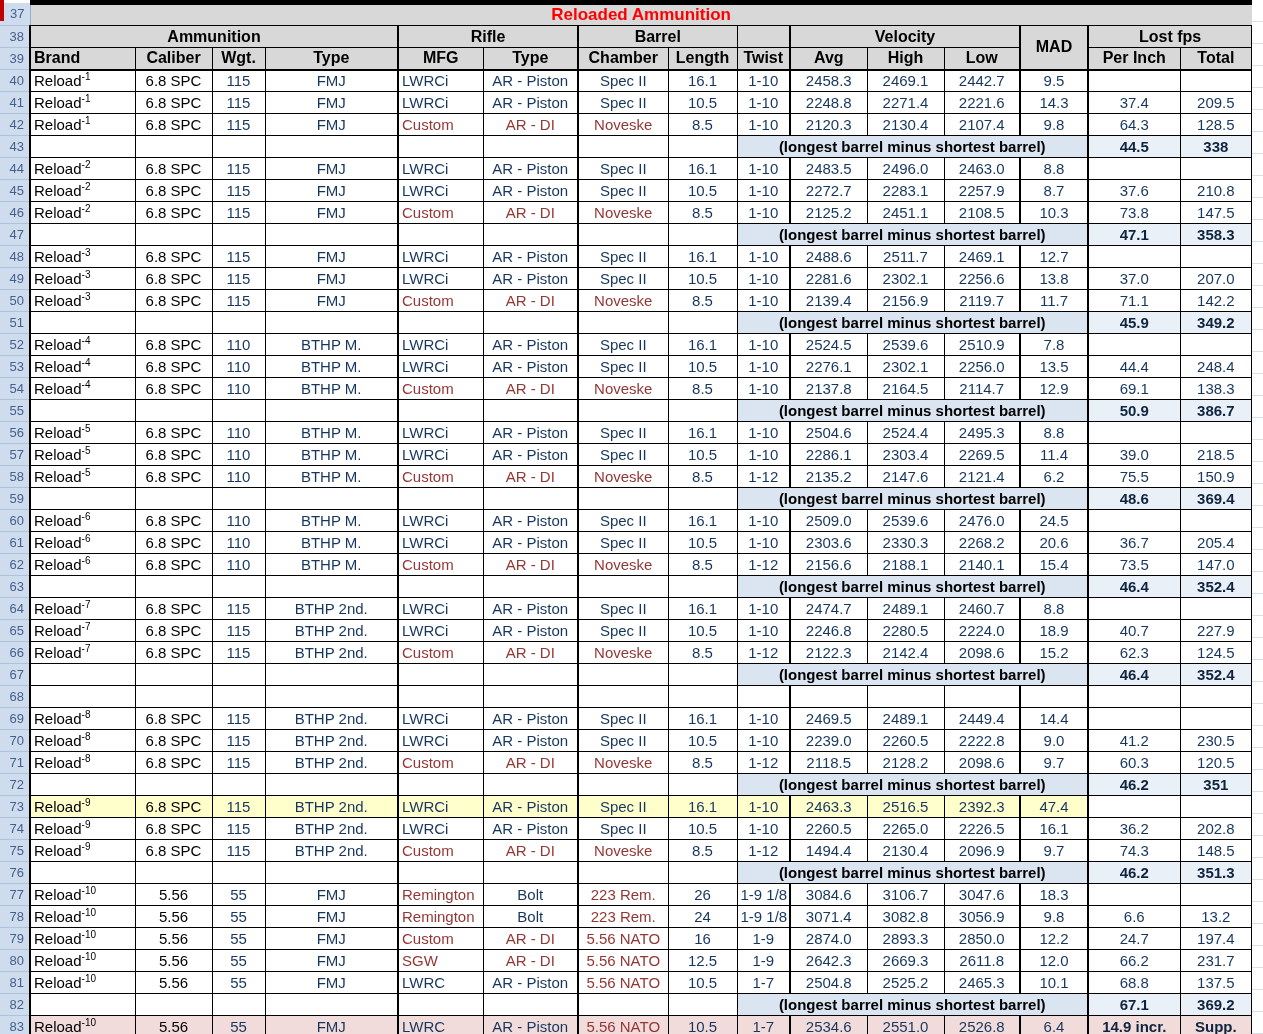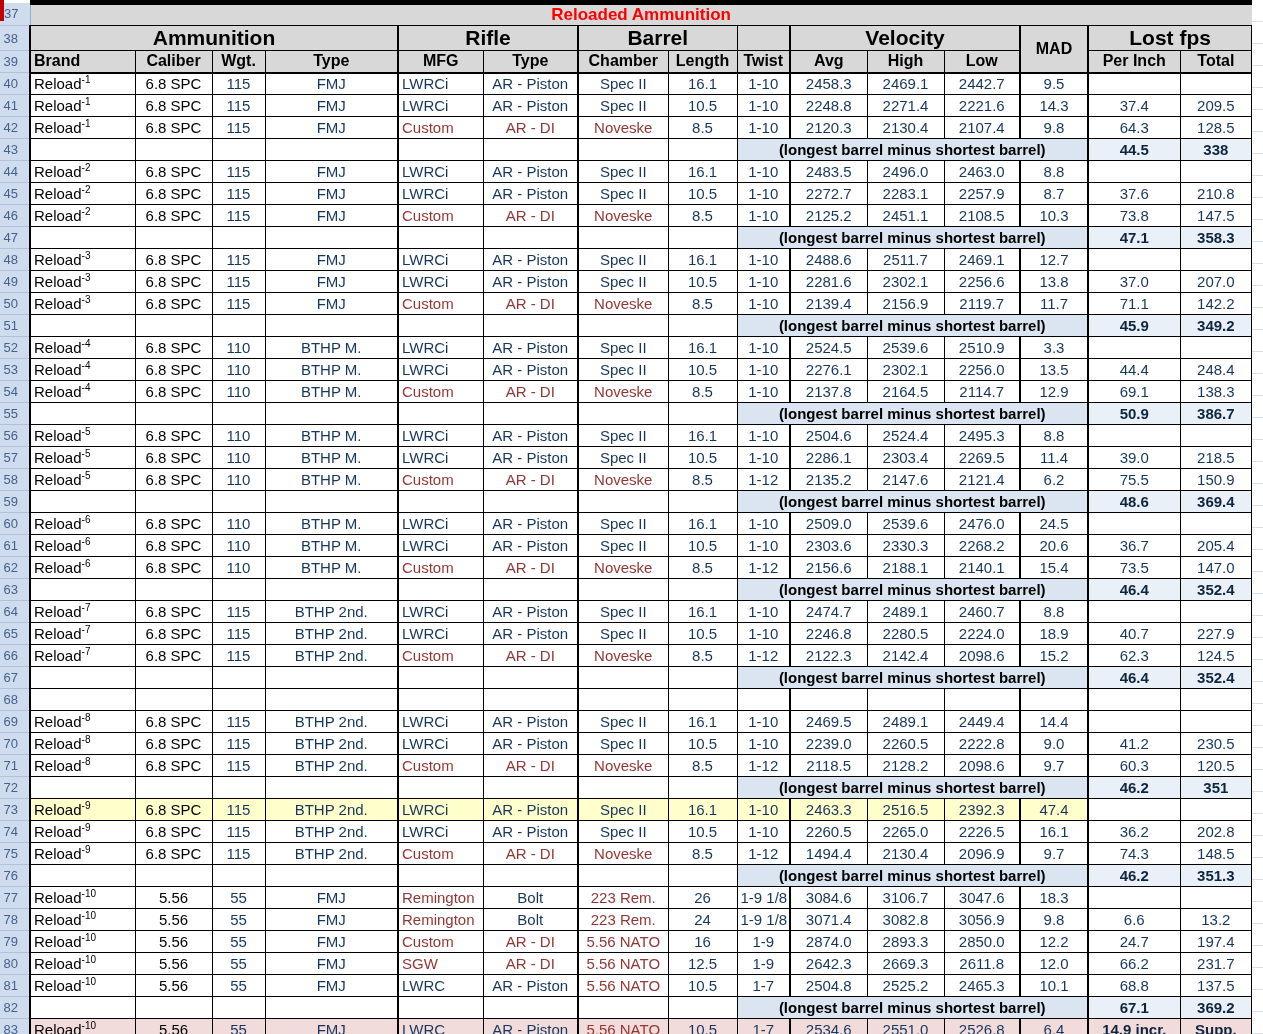--- a/index.html
+++ b/index.html
@@ -2,25 +2,25 @@
 <html style="--title-red: #FF0000; --navy: #17365D; --maroon: #943634; --header-bg: #D8D8D8; --gutter-bg: #CFDCEE; --summary-bg: #DBE5F1; --summary-val-bg: #E9F0F8; --yellow-hl: #FFFFCC; --pink-hl: #F2DCDB; --accent: #C00000;"><head>
 <meta charset="utf-8">
 <style>
   html,body{margin:0;padding:0;}
   .wrap{position:relative;width:1263px;height:1034px;background:#fff;overflow:hidden;
         font-family:"Liberation Sans",sans-serif;}
   table{border-collapse:collapse;table-layout:fixed;width:1252px;}
   td{height:22px;padding:0 3px;overflow:hidden;white-space:nowrap;border:1px solid #000;
      font-size:15px;text-align:center;background:#fff;box-sizing:border-box;}
   .gut{background:var(--gutter-bg);border:none;border-right:1px solid #8FAFD1;
-       border-bottom:1px solid #AFC2DD;color:#44618C;font-size:13px;text-align:right;padding:0 11px 0 0;}
+       border-bottom:1px solid #AFC2DD;color:#44618C;font-size:13px;text-align:right;padding:0 5px 0 0;}
   .titleband{background:var(--header-bg);color:var(--title-red);font-weight:bold;font-size:17px;
              border-top:5px solid #000000;}
   .h{background:var(--header-bg);font-weight:bold;color:#000;}
-  .hg{font-size:21px;}
+  .hg{font-size:16px;}
   .hc{font-size:16px;border-bottom-width:2px;}
   .gl{border-left-width:2px;}
   .gr{border-right-width:2px;}
   .l{text-align:left;}
   .tn{color:var(--navy);}
   .tm{color:var(--maroon);margin-top:26px;}
   .tk{color:#000;}
   .sumlab{background:var(--summary-bg);font-weight:bold;color:#000;}
   .sumval{background:var(--summary-val-bg);font-weight:bold;color:#0F243E;}
   .emph{font-weight:bold;color:#0F243E;}
@@ -299,21 +299,21 @@
           <td class="tn">110</td>
           <td class="tn">BTHP M.</td>
           <td class="gl l tn">LWRCi</td>
           <td class="tn">AR - Piston</td>
           <td class="gl tn">Spec II</td>
           <td class="tn">16.1</td>
           <td class="tn">1-10</td>
           <td class="gl tn">2524.5</td>
           <td class="tn">2539.6</td>
           <td class="tn">2510.9</td>
-          <td class="gl tn">3.3</td>
+          <td class="gl tn">7.8</td>
           <td class="gl tn"></td>
           <td class="gr tn"></td>
         </tr>
         <tr>
           <td class="gut">53</td>
           <td class="l gl tk">Reload<sup>-4</sup></td>
           <td class="tk">6.8 SPC</td>
           <td class="tn">110</td>
           <td class="tn">BTHP M.</td>
           <td class="gl l tn">LWRCi</td>

